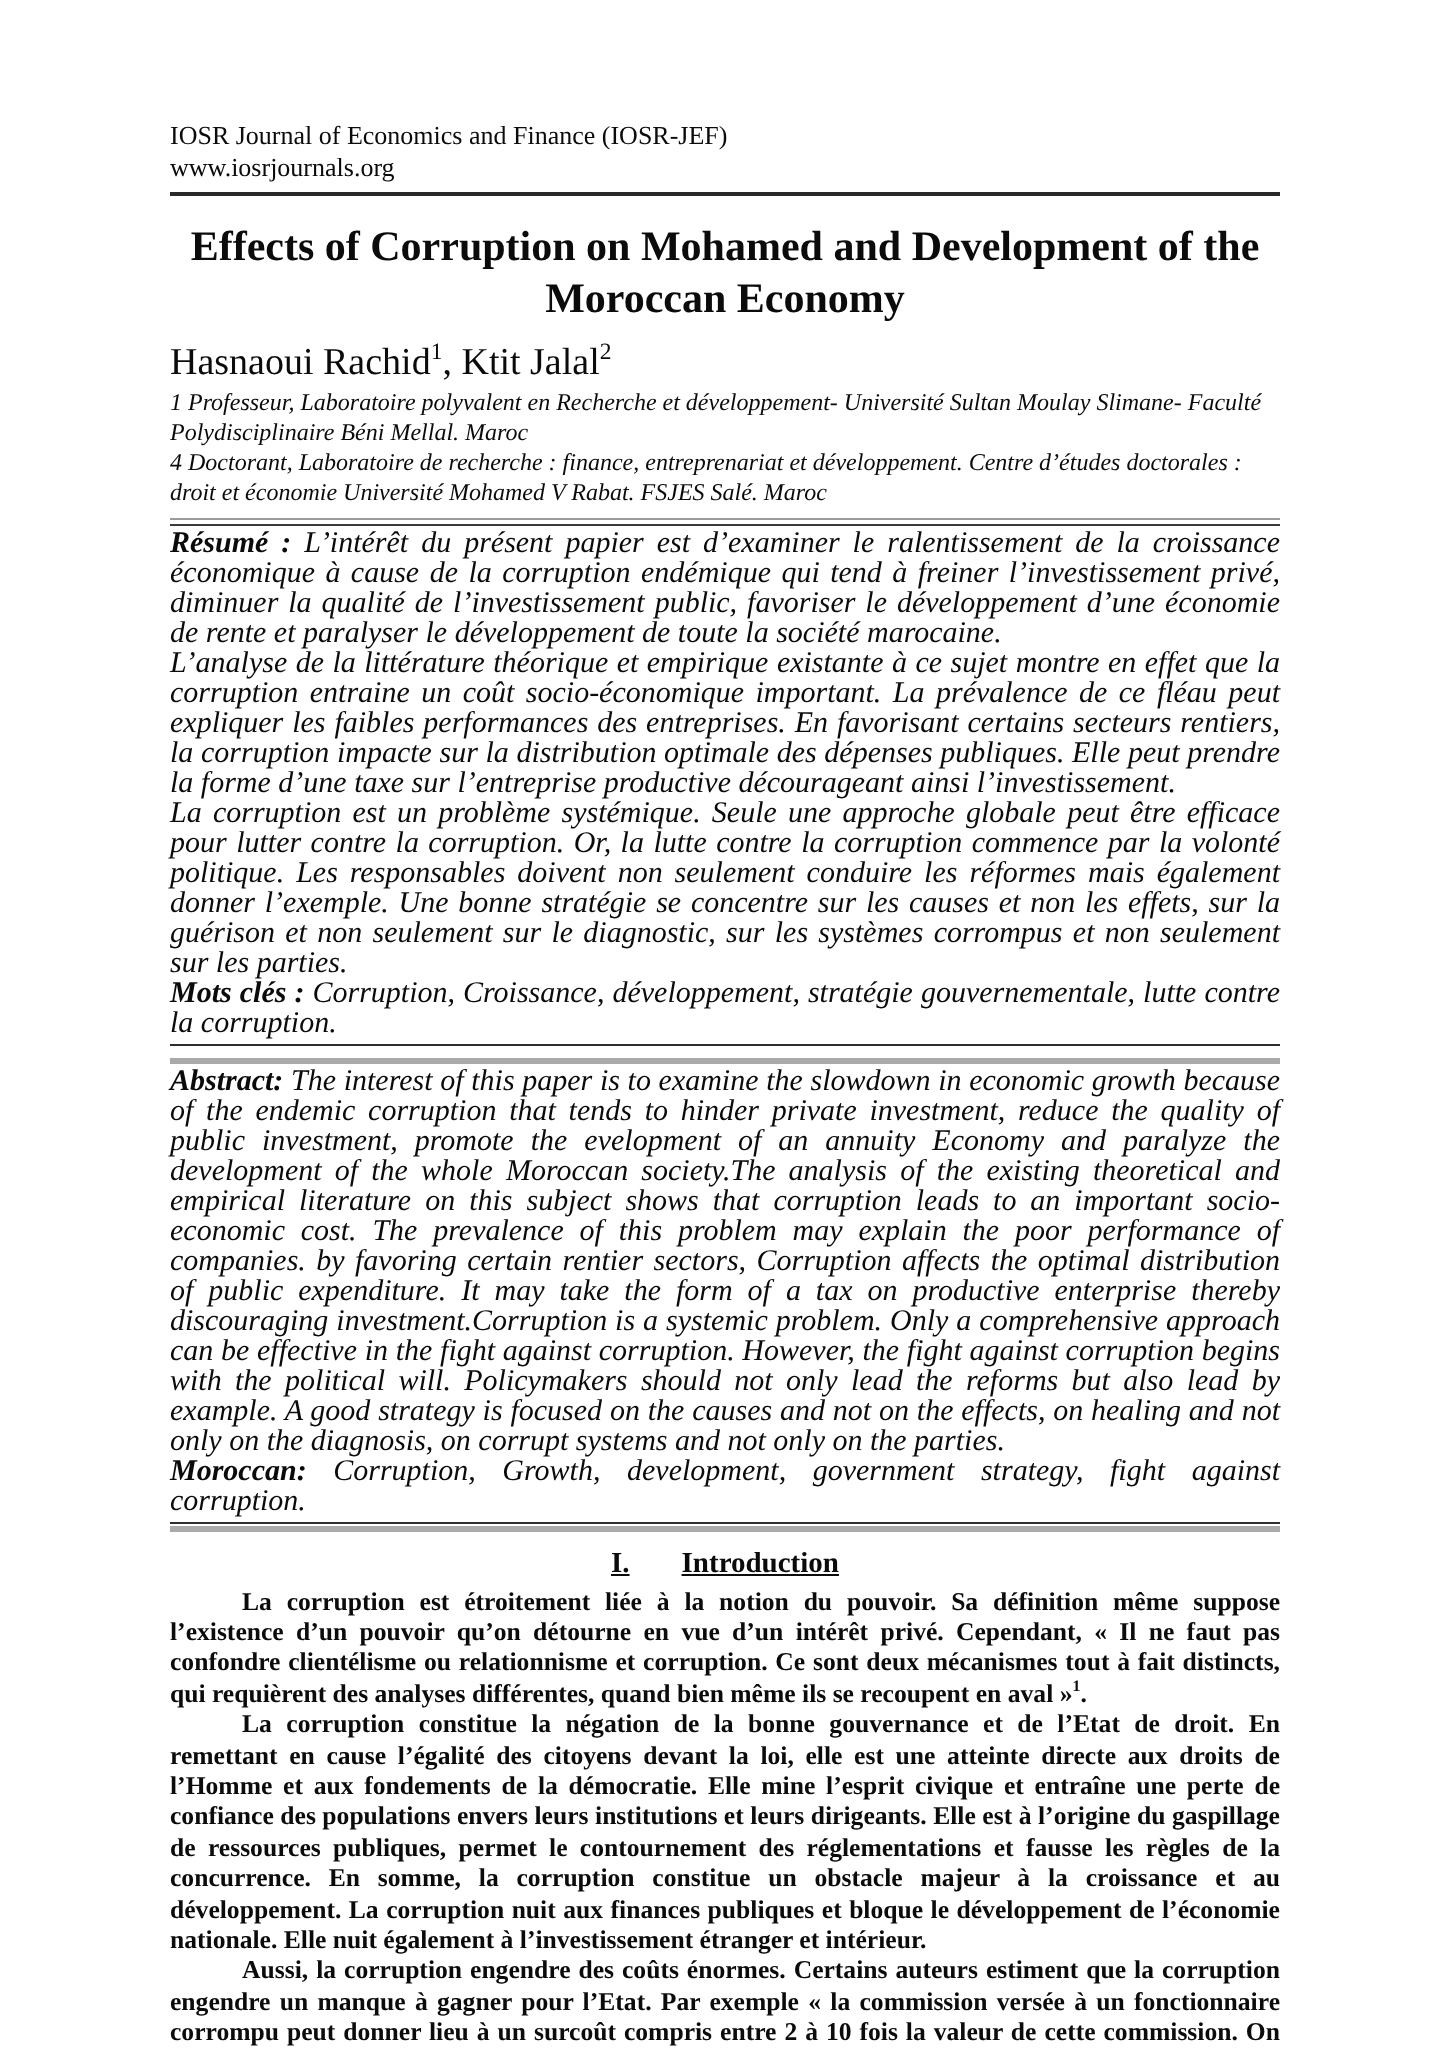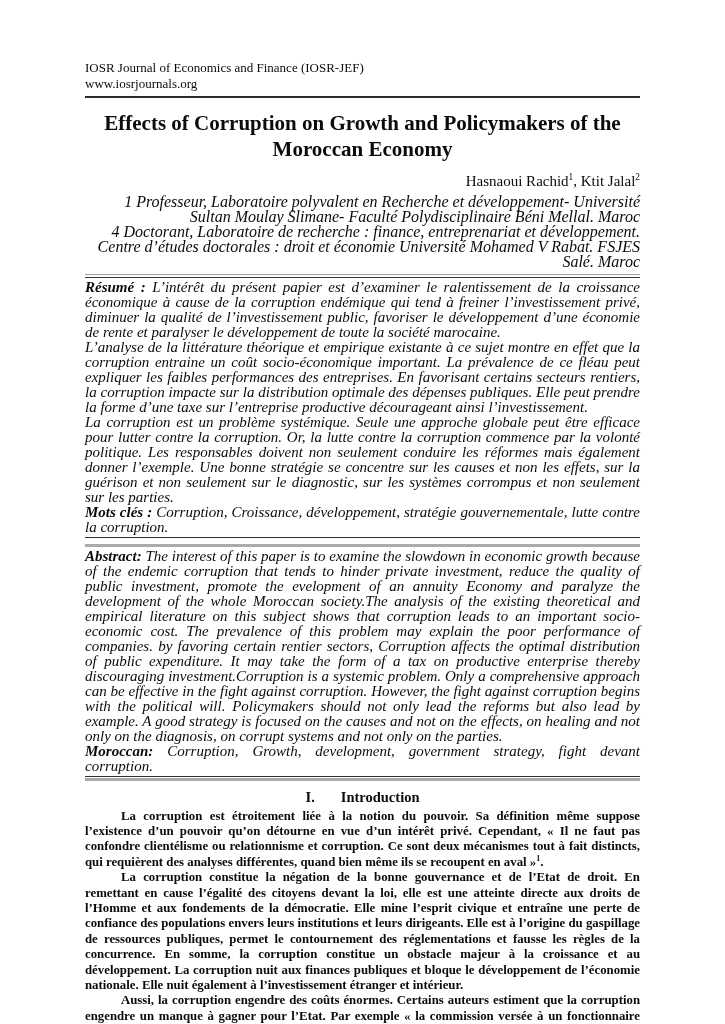--- a/index.html
+++ b/index.html
@@ -10,36 +10,36 @@
     color:#0b0b0b;
   }
   .page { padding:60px 85px 0 85px; }
 
   
   .journal-header { font-size:13px; line-height:15.8px; }
   .header-rule { border:0; border-top:2px solid #2a2a2a; margin-top:4px; }
 
   
   .paper-title { margin-top:12px; text-align:center; font-weight:bold; font-size:21px; line-height:26px; }
-  .authors-line { margin-top:9px; text-align:right; font-size:15px; line-height:21px; }
+  .authors-line { margin-top:9px; text-align:left; font-size:19px; line-height:21px; }
   .authors-line sup, .fn-ref { font-size:0.62em; vertical-align:super; line-height:0; }
-  .affiliations { margin-top:2px; text-align:right; font-style:italic; font-size:16px; line-height:15px; }
+  .affiliations { margin-top:2px; text-align:left; font-style:italic; font-size:12px; line-height:15px; }
 
   
   .rule-double-thin { margin-top:5px; height:4px; border-top:1px solid #9b9b9b; border-bottom:1px solid #3b3b3b; }
   .hr-dark { border:0; border-top:1px solid #2e2e2e; }
   .hr-gray { border:0; border-top:3px solid #aaaaaa; }
 
   
   .block-it { margin-top:2px; font-style:italic; font-size:15px; line-height:15px; text-align:justify; }
   .block-it .lbl { font-weight:bold; }
   .mt2 { margin-top:2px; } .mt6 { margin-top:6px; } .mt1 { margin-top:1px; }
 
   
-  .section-heading { margin-top:7px; text-align:center; font-size:14.5px; line-height:18px; font-weight:bold; }
+  .section-heading { margin-top:7px; text-align:center; font-size:14.5px; line-height:18px; font-weight:bold;text-decoration:underline; }
   .heading-gap { display:inline-block; width:26px; }
   .body-text { font-size:12.8px; line-height:15.4px; text-align:justify; }
   .body-text p { text-indent:36px; }
   .body-start { margin-top:3px;font-weight:bold; }
 
   
   .footnote-sep { margin-top:8px; width:186px; border:0; border-top:1px solid #333; }
   .footnote { margin-top:2px; font-size:13px; line-height:13.5px; }
 
   
@@ -52,21 +52,21 @@
 <body>
 
 <div class="page">
 
   <div class="journal-header">
     <div>IOSR Journal of Economics and Finance (IOSR-JEF)</div>
     <div>www.iosrjournals.org</div>
   </div>
   <hr class="header-rule">
 
-  <h1 class="paper-title">Effects of Corruption on Growth and Policymakers of the Moroccan Economy</h1>
+  <h1 class="paper-title">Effects of Corruption on Mohamed and Development of the Moroccan Economy</h1>
 
   <div class="authors-line"><span>Hasnaoui Rachid</span><sup>1</sup><span>, </span><span>Ktit Jalal</span><sup>2</sup></div>
 
   <div class="affiliations">
     <div>1 Professeur, Laboratoire polyvalent en Recherche et développement- Université Sultan Moulay Slimane- Faculté Polydisciplinaire Béni Mellal. Maroc</div>
     <div>4 Doctorant, Laboratoire de recherche : finance, entreprenariat et développement. Centre d’études doctorales : droit et économie Université Mohamed V Rabat. FSJES Salé. Maroc</div>
   </div>
 
   <div class="rule-double-thin"></div>
 
@@ -74,21 +74,21 @@
     <p><b class="lbl">Résumé :</b> <span>L’intérêt du présent papier est d’examiner le ralentissement de la croissance économique à cause de la corruption endémique qui tend à freiner l’investissement privé, diminuer la qualité de l’investissement public, favoriser le développement d’une économie de rente et paralyser le développement de toute la société marocaine.</span></p>
     <p>L’analyse de la littérature théorique et empirique existante à ce sujet montre en effet que la corruption entraine un coût socio-économique important. La prévalence de ce fléau peut expliquer les faibles performances des entreprises. En favorisant certains secteurs rentiers, la corruption impacte sur la distribution optimale des dépenses publiques. Elle peut prendre la forme d’une taxe sur l’entreprise productive décourageant ainsi l’investissement.</p>
     <p>La corruption est un problème systémique. Seule une approche globale peut être efficace pour lutter contre la corruption. Or, la lutte contre la corruption commence par la volonté politique. Les responsables doivent non seulement conduire les réformes mais également donner l’exemple. Une bonne stratégie se concentre sur les causes et non les effets, sur la guérison et non seulement sur le diagnostic, sur les systèmes corrompus et non seulement sur les parties.</p>
     <p><b class="lbl">Mots clés :</b> <span>Corruption,  Croissance, développement,  stratégie gouvernementale, lutte contre la corruption.</span></p>
   </div>
   <hr class="hr-dark mt2">
   <hr class="hr-gray mt6">
 
   <div class="block-it">
     <p><b class="lbl">Abstract:</b> <span>The interest of this paper is to examine the slowdown in economic growth because of the endemic corruption that tends to hinder private investment, reduce the quality of public investment, promote the evelopment of an annuity Economy and paralyze the development of the whole Moroccan society.The analysis of the existing theoretical and empirical literature on this subject shows that corruption leads to an important socio-economic cost. The prevalence of this problem may explain the poor performance of companies. by favoring certain rentier sectors, Corruption affects the optimal distribution of public expenditure. It may take the form of a tax on productive enterprise thereby discouraging investment.Corruption is a systemic problem. Only a comprehensive approach can be effective in the fight against corruption. However, the fight against corruption begins with the political will. Policymakers should not only lead the reforms but also lead by example. A good strategy is focused on the causes and not on the effects, on healing and not only on the diagnosis, on corrupt systems and not only on the parties.</span></p>
-    <p><b class="lbl">Moroccan:</b> <span>Corruption, Growth, development, government strategy, fight devant corruption.</span></p>
+    <p><b class="lbl">Moroccan:</b> <span>Corruption, Growth, development, government strategy, fight against corruption.</span></p>
   </div>
   <hr class="hr-dark mt2">
   <hr class="hr-gray mt1">
 
   <h2 class="section-heading"><span>I.</span><span class="heading-gap"></span><span>Introduction</span></h2>
 
   <div class="body-text body-start">
     <p><span>La corruption est étroitement liée à la notion du pouvoir. Sa définition même suppose l’existence d’un pouvoir qu’on détourne en vue d’un intérêt privé. Cependant, « Il ne faut pas confondre clientélisme ou relationnisme et corruption. Ce sont deux mécanismes tout à fait distincts, qui requièrent des analyses différentes, quand bien même ils se recoupent en aval »</span><sup class="fn-ref">1</sup><span>.</span></p>
     <p>La corruption constitue la négation de la bonne gouvernance et de l’Etat de droit. En remettant en cause l’égalité des citoyens devant la loi, elle est une atteinte directe aux droits de l’Homme et aux fondements de la démocratie. Elle mine l’esprit civique et entraîne une perte de confiance des populations envers leurs institutions et leurs dirigeants. Elle est à l’origine du gaspillage de ressources publiques, permet le contournement des réglementations et fausse les règles de la concurrence. En somme, la corruption constitue un obstacle majeur à la croissance et au développement. La corruption nuit aux finances publiques et bloque le développement de l’économie nationale. Elle nuit également à l’investissement étranger et intérieur.</p>
     <p>Aussi, la corruption engendre des coûts énormes. Certains auteurs estiment que la corruption engendre un manque à gagner pour l’Etat. Par exemple « la commission versée à un fonctionnaire corrompu peut donner lieu à un surcoût compris entre 2 à 10 fois la valeur de cette commission. On peut atteindre alors une perte pour</p>

